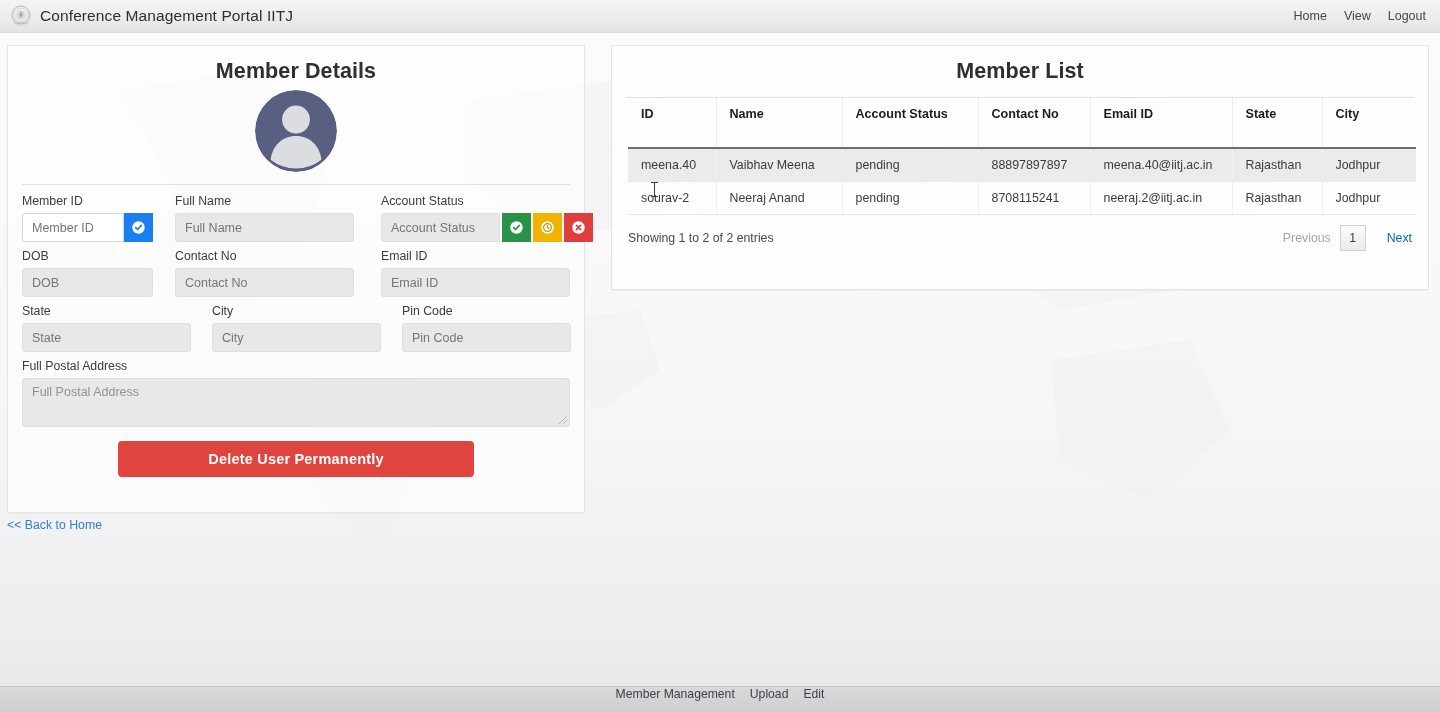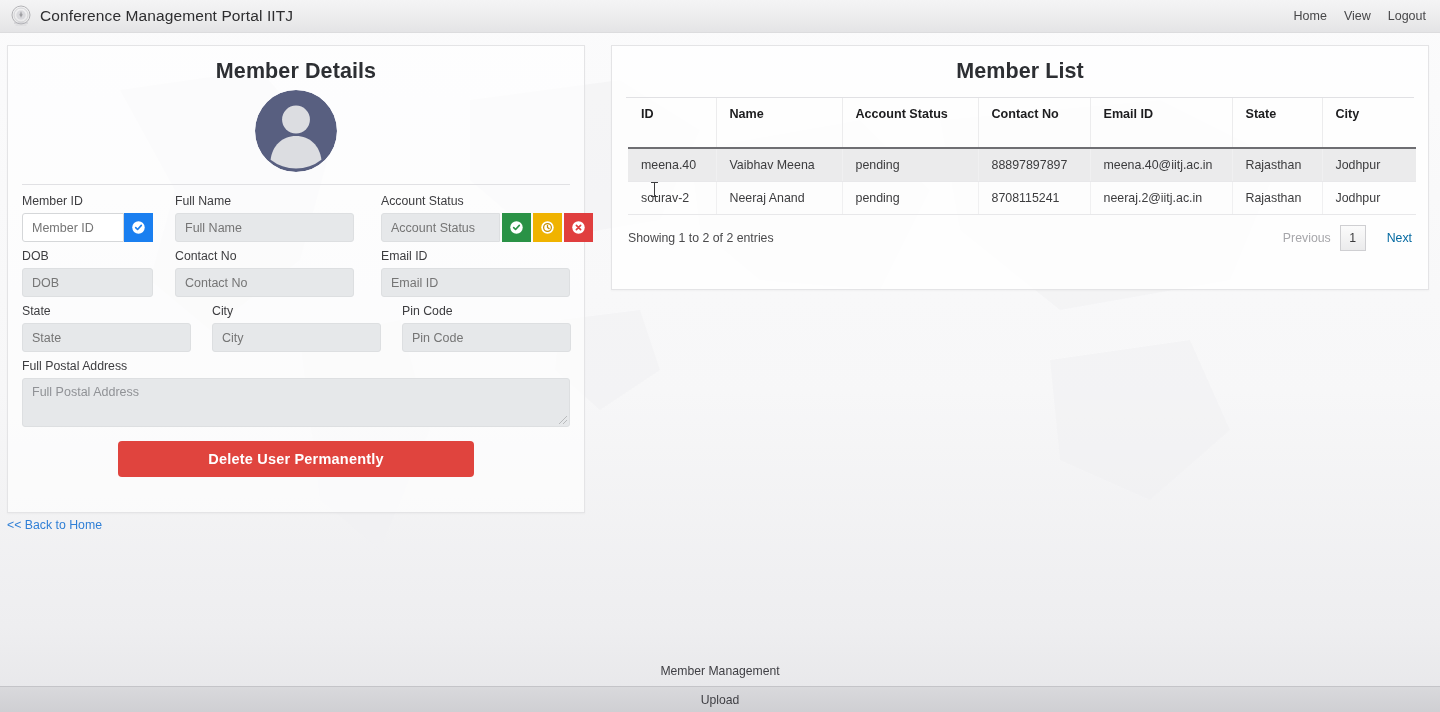--- a/index.html
+++ b/index.html
@@ -211,24 +211,23 @@
   }
   .ibeam::before { top: 0; }
   .ibeam::after  { bottom: 0; }
 
   
   .footer {
     position: absolute; left: 0; bottom: 0;
     width: 1440px; height: 26px;
     background: linear-gradient(180deg, #d9d9dc 0%, #cfcfd3 100%);
     border-top: 1px solid #c4c4c8;
-    display: flex; align-items: center; justify-content: center;
+    display: flex; align-items: flex-start; justify-content: center;
     gap: 15px;
     z-index: 5;
-    flex-direction: column;
   }
   .footer-link { font-size: 12.2px; color: #3f3f44; cursor: pointer; white-space: nowrap; }
 </style>
 </head>
 <body>
 
 <svg class="watermark" viewBox="0 0 1440 600" preserveAspectRatio="none">
   <g fill="#f1f1f3">
     <path d="M120 60 L260 40 L330 120 L300 230 L210 300 L150 250 L175 160 Z"></path>
     <path d="M300 310 L400 290 L430 400 L380 520 L320 470 L310 390 Z"></path>

